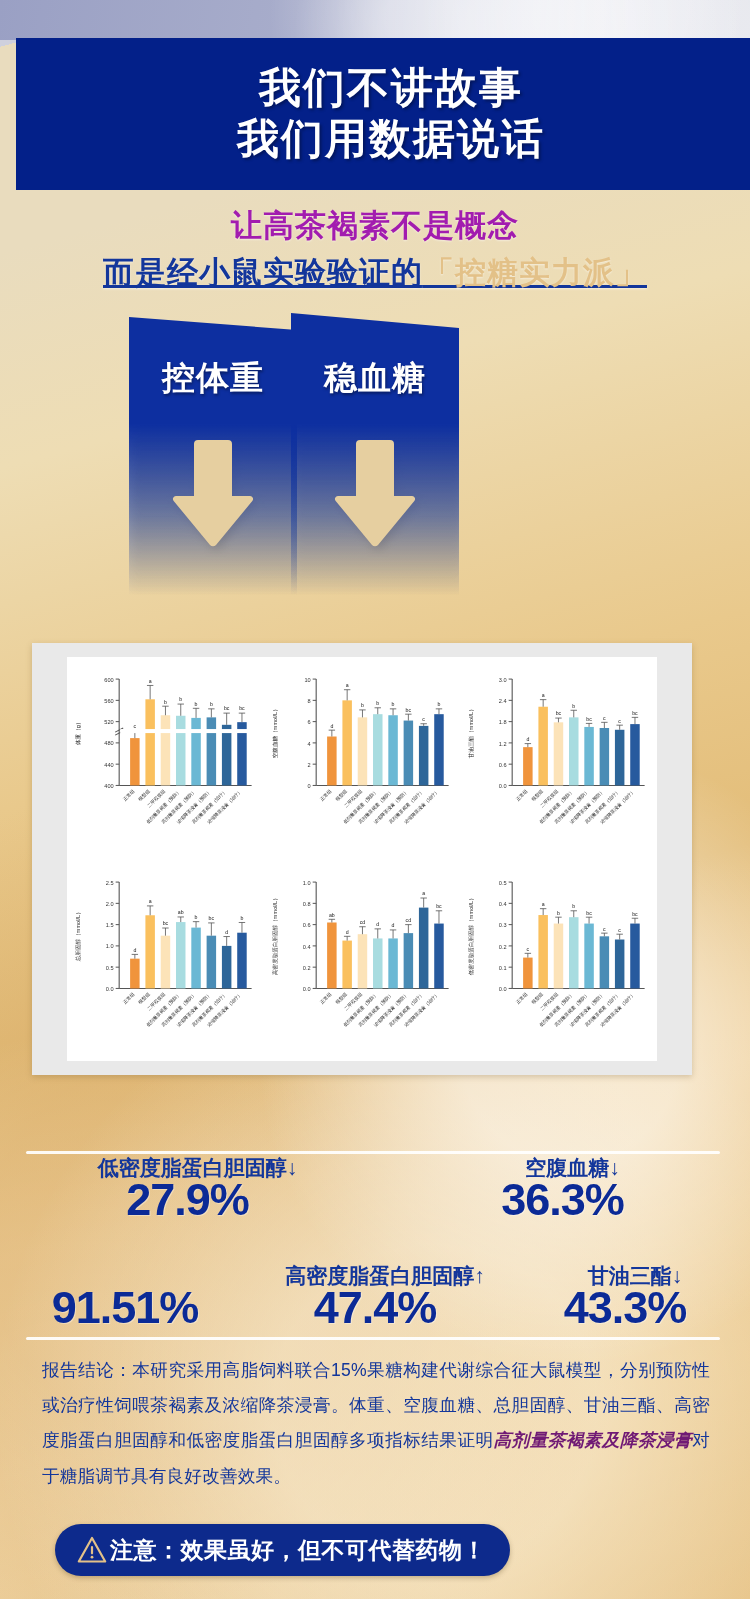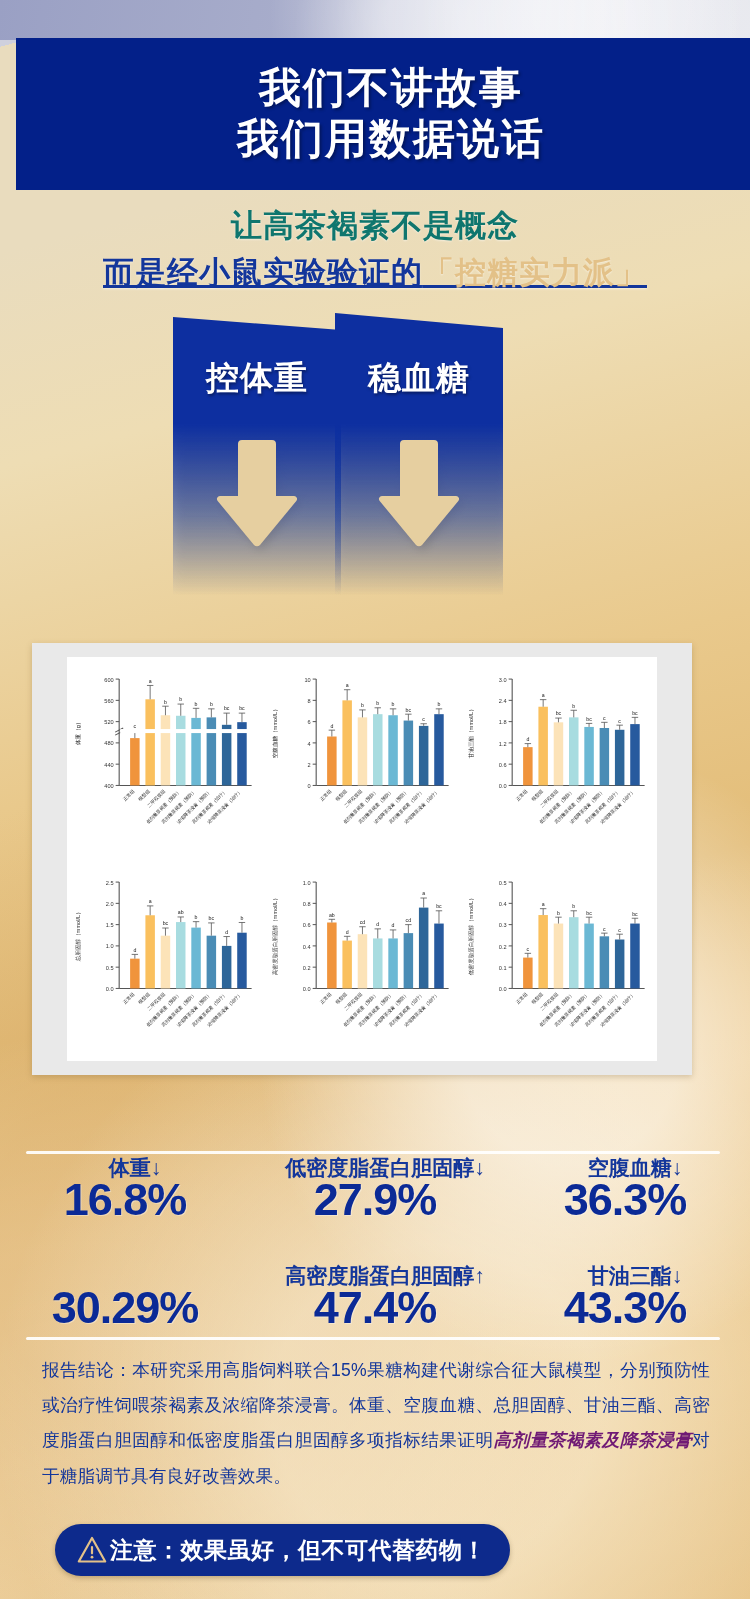--- a/index.html
+++ b/index.html
@@ -44,32 +44,32 @@
     color:#fff; font-size:42px; font-weight:bold; letter-spacing:2px;
     line-height:1.16; text-shadow:2px 2px 3px rgba(0,0,0,.32);
   }
 
   
   #subtitle{
     position:absolute; left:0; top:206px; width:750px;
     text-align:center; line-height:1.30;
   }
   #subtitle .s1{
-    display:block; color:#0f766e; font-size:31px; font-weight:bold; letter-spacing:1px;
+    display:block; color:#a21caf; font-size:31px; font-weight:bold; letter-spacing:1px;
     text-shadow:0 1px 2px rgba(255,255,255,.5);
   }
   #subtitle .s2{
     display:block; margin-top:7px; color:#13369b; font-size:31px; font-weight:bold; letter-spacing:1px;
     text-shadow:0 1px 2px rgba(255,255,255,.5);
     text-decoration:underline;
   }
   #subtitle .hl{ color:#e3c188; }
 
   
-  #ribbons{ position:absolute; left:0; top:310px; width:640px; height:300px;margin-left:44px; }
+  #ribbons{ position:absolute; left:0; top:310px; width:640px; height:300px; }
   .ribbon{
     position:absolute; top:0; width:168px; height:285px;
     background:linear-gradient(180deg,#0d2fa0 0%, #0d2fa0 40%, rgba(25,64,170,.55) 72%, rgba(60,90,170,0) 100%);
     filter:drop-shadow(3px 3px 5px rgba(90,70,30,.35));
   }
   #ribbon-0{ left:129px; clip-path:polygon(0 7px, 100% 20px, 100% 100%, 0 100%); }
   #ribbon-1{ left:291px; clip-path:polygon(0 3px, 100% 18px, 100% 100%, 0 100%); }
   #ribbon-2{ left:445px; width:160px; clip-path:polygon(0 12px, 100% 32px, 100% 100%, 0 100%); }
   .ribbon .rlabel{
     position:absolute; top:46px; left:0; width:100%;
@@ -533,35 +533,31 @@
           </svg>
         </div>
       </div>
   </div>
 </div>
 
 <div id="divider-top"></div>
 <div id="stats">
   <div class="stat-row row1">
     <div class="stat-cell">
-      <div class="stat-label">体重↓</div>
-      <div class="stat-value">16.8%</div>
-    </div>
-    <div class="stat-cell">
       <div class="stat-label">低密度脂蛋白胆固醇↓</div>
       <div class="stat-value">27.9%</div>
     </div>
     <div class="stat-cell">
       <div class="stat-label">空腹血糖↓</div>
       <div class="stat-value">36.3%</div>
     </div>
   </div>
   <div class="stat-row row2">
     <div class="stat-cell">
-      <div class="stat-value">30.29%</div>
+      <div class="stat-value">91.51%</div>
     </div>
     <div class="stat-cell">
       <div class="stat-label">高密度脂蛋白胆固醇↑</div>
       <div class="stat-value">47.4%</div>
     </div>
     <div class="stat-cell">
       <div class="stat-label">甘油三酯↓</div>
       <div class="stat-value">43.3%</div>
     </div>
   </div>

